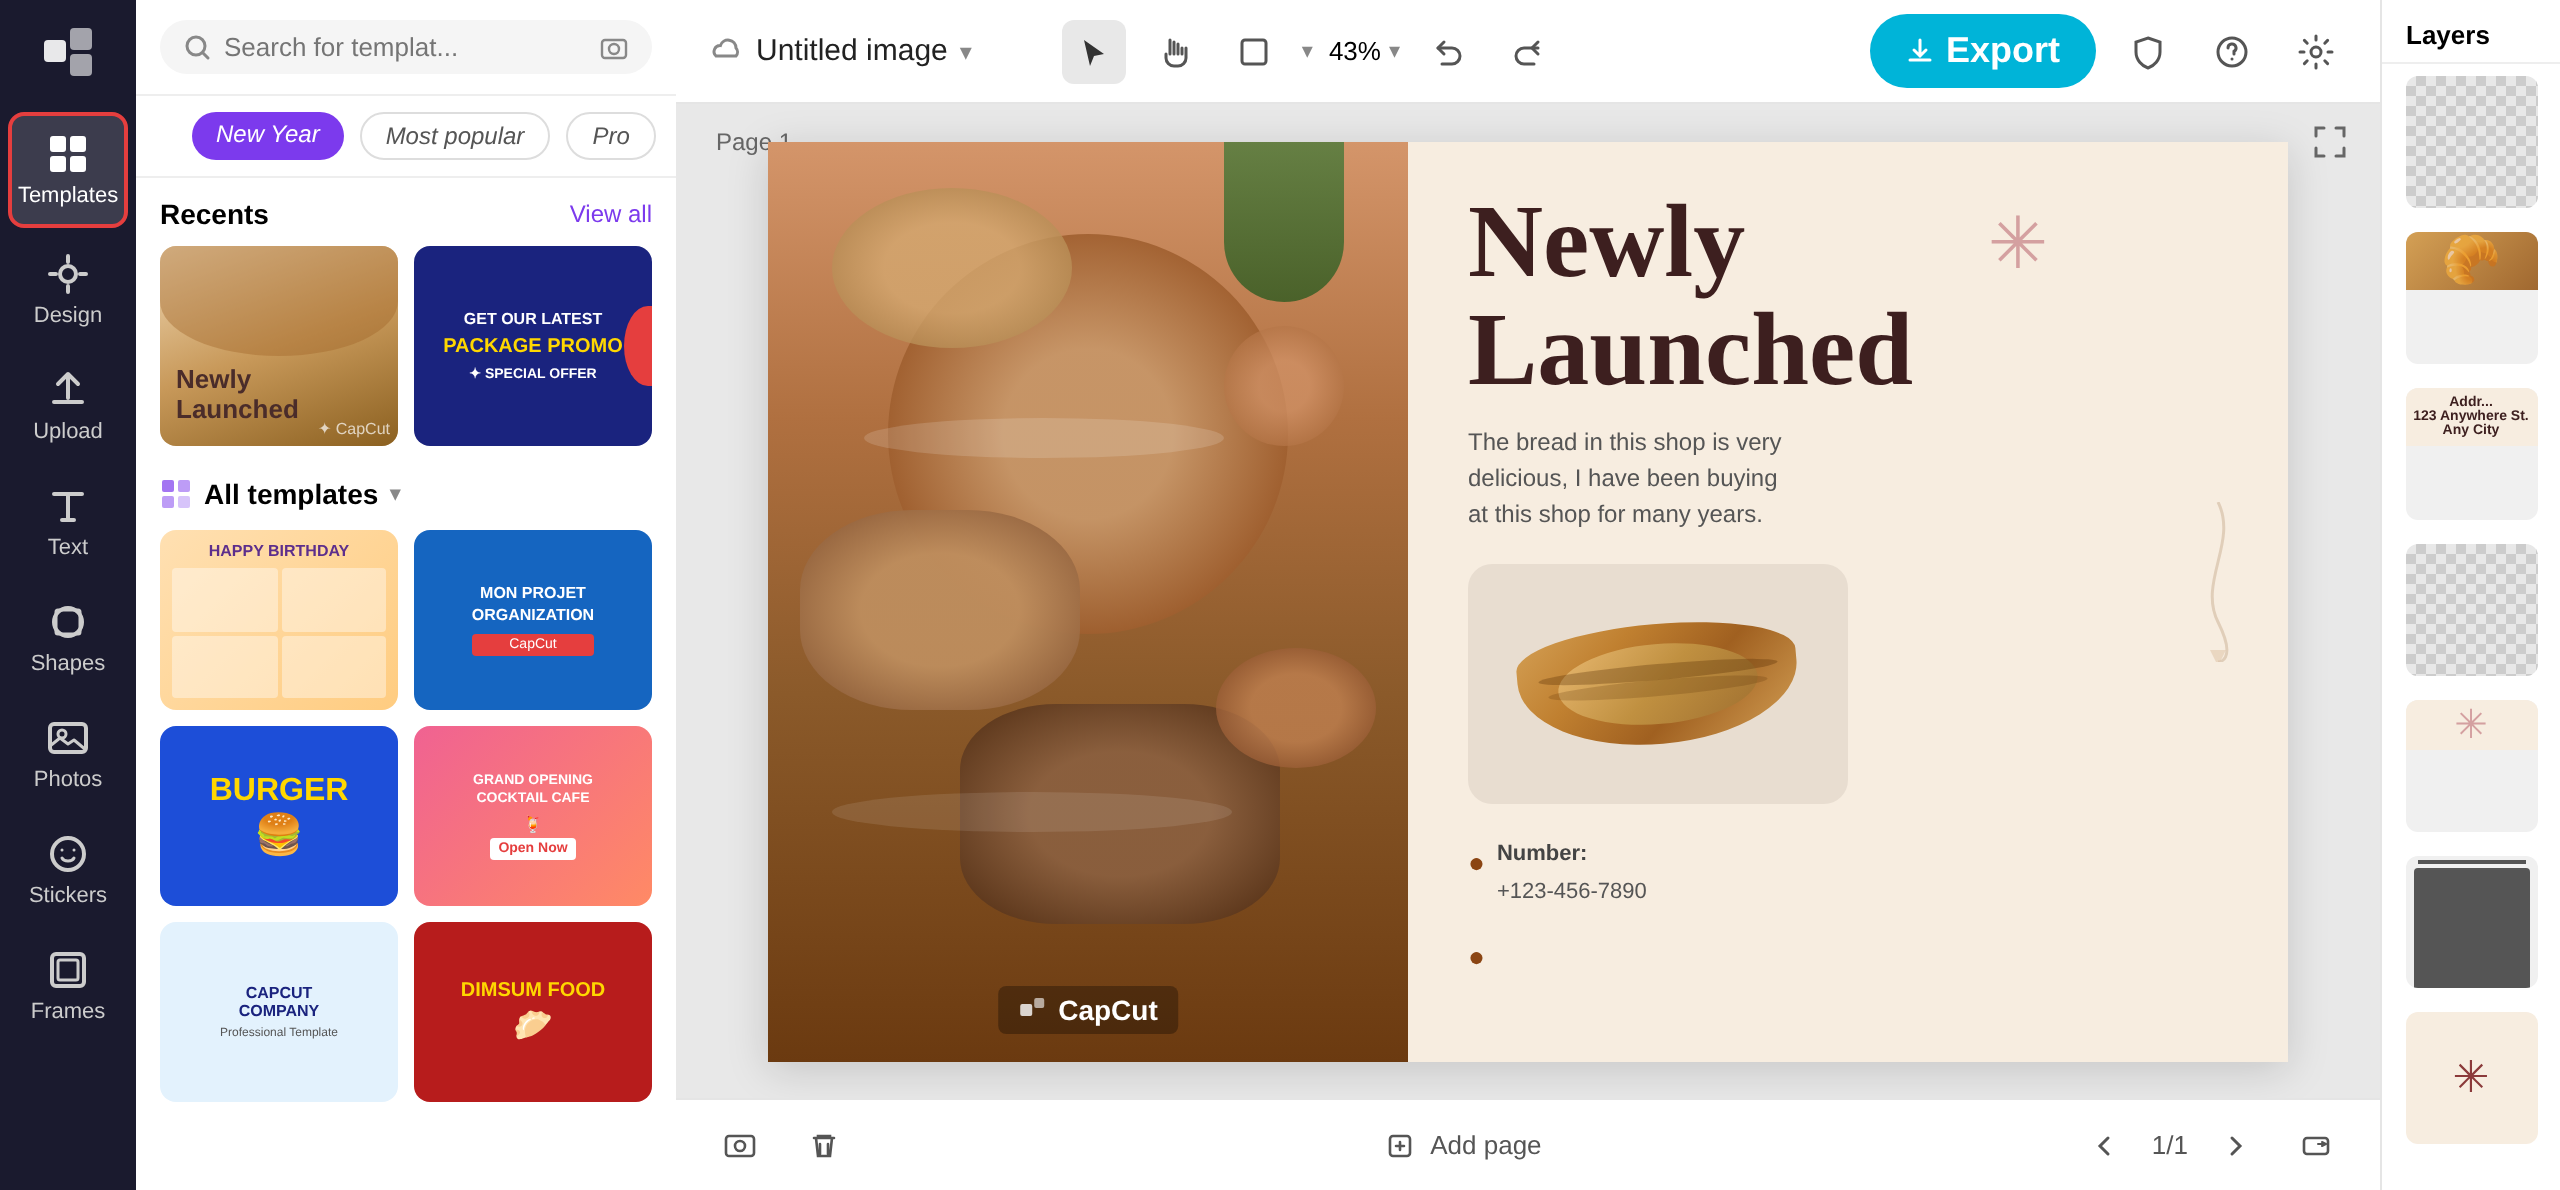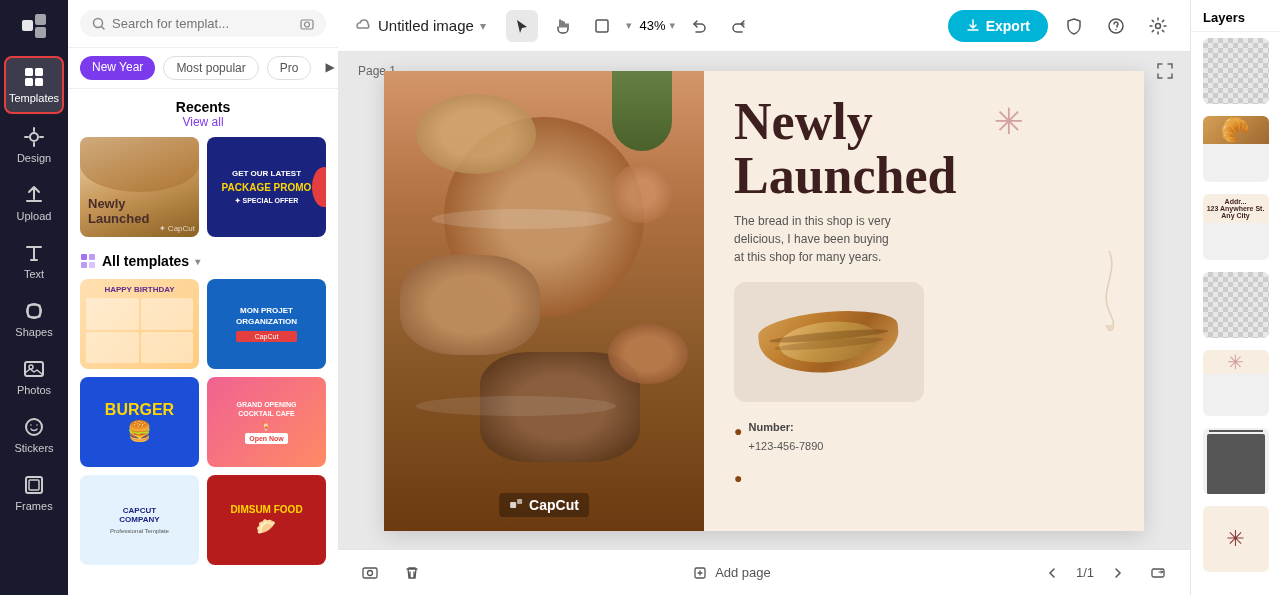--- a/index.html
+++ b/index.html
@@ -59,38 +59,38 @@
       border-radius: 20px;
       padding: 6px 12px;
       gap: 6px;
     }
     .search-box input {
       border: none; background: transparent; outline: none;
       font-size: 13px; color: #555; flex: 1; width: 130px;
     }
     .panel-tags {
       display: flex; gap: 8px;
-      padding: 8px 12px;
+      padding: 8px 28px;
       border-bottom: 1px solid #eee;
+      font-style: italic;
     }
     .tag {
       padding: 4px 12px;
       border-radius: 20px;
       font-size: 12px;
       cursor: pointer;
       white-space: nowrap;
     }
     .tag.purple { background: #7c3aed; color: #fff; }
     .tag.outline { border: 1px solid #ddd; color: #555; background: #fff; }
     .tag.more { color: #555; background: #fff; padding: 4px 6px; }
     .panel-scroll { overflow-y: auto; flex: 1; padding: 10px 12px; }
     .section-header {
       display: flex; justify-content: space-between; align-items: center;
       margin-bottom: 8px;
-      flex-direction: column;
     }
     .section-header span:first-child { font-weight: 600; font-size: 14px; }
     .section-header a { color: #7c3aed; font-size: 12px; cursor: pointer; text-decoration: none; }
     .recents-grid {
       display: grid; grid-template-columns: 1fr 1fr; gap: 8px;
       margin-bottom: 16px;
     }
     .recent-card {
       border-radius: 8px; overflow: hidden; cursor: pointer;
       position: relative; height: 100px; background: #f5ede0;
@@ -139,21 +139,21 @@
       background: #fff;
       border-bottom: 1px solid #e5e5e5;
       display: flex;
       align-items: center;
       padding: 0 16px;
       height: 52px;
       gap: 12px;
     }
     .topbar-title-area {
       display: flex; align-items: center; gap: 6px;
-      margin-right: 8px;
+      margin-right: 33px;
     }
     .topbar-title-area svg { color: #888; }
     .topbar-title {
       font-size: 15px; font-weight: 500; color: #222;
     }
     .topbar-chevron { color: #888; font-size: 12px; cursor: pointer; }
     .topbar-tools {
       display: flex; align-items: center; gap: 8px;
       flex: 1;
     }
@@ -170,21 +170,21 @@
     .topbar-right {
       display: flex; align-items: center; gap: 10px;
       margin-left: auto;
     }
     .export-btn {
       background: #00b4d8;
       color: #fff;
       border: none;
       border-radius: 20px;
       padding: 8px 18px;
-      font-size: 14px;
+      font-size: 18px;
       font-weight: 600;
       cursor: pointer;
       display: flex; align-items: center; gap: 6px;
     }
     .icon-btn {
       width: 32px; height: 32px;
       display: flex; align-items: center; justify-content: center;
       cursor: pointer; border-radius: 50%;
       color: #555;
     }

